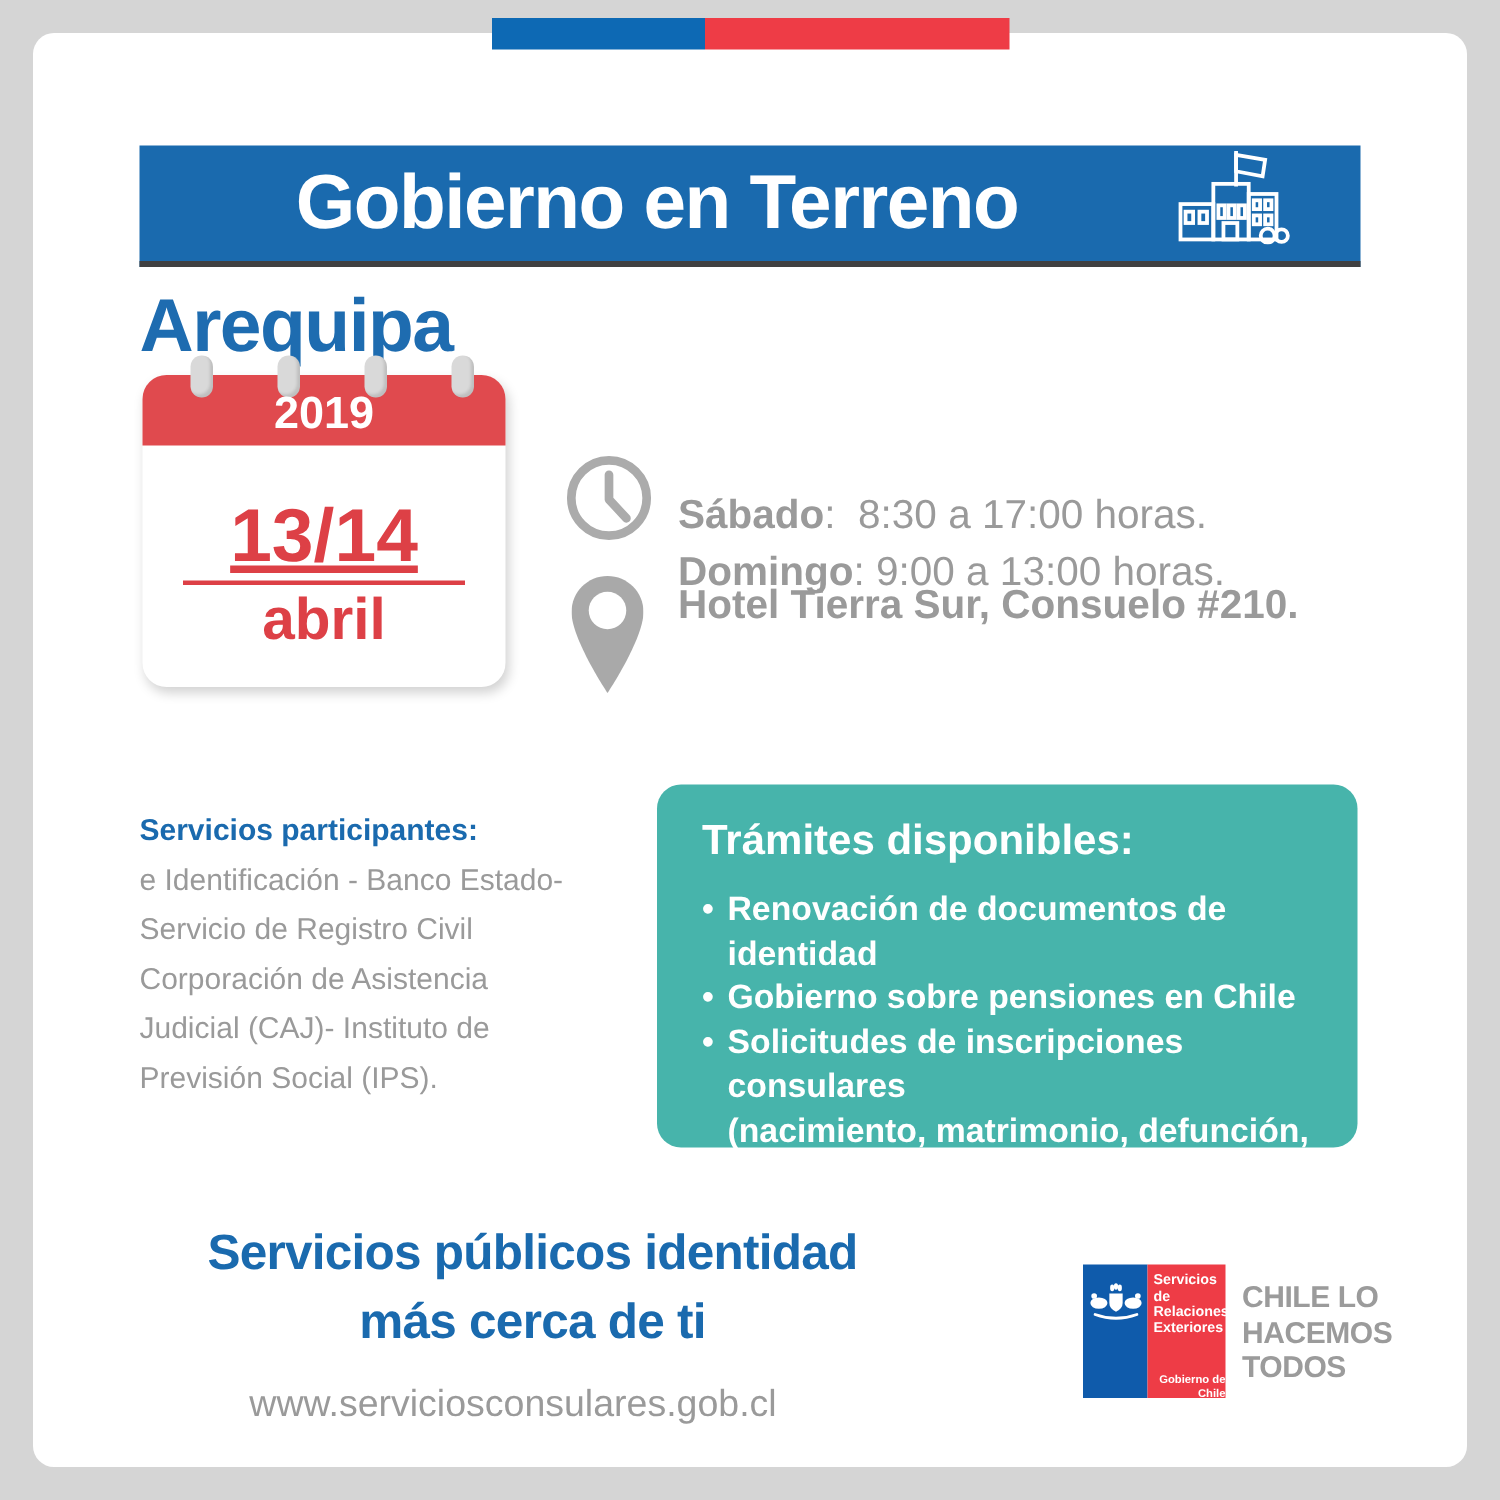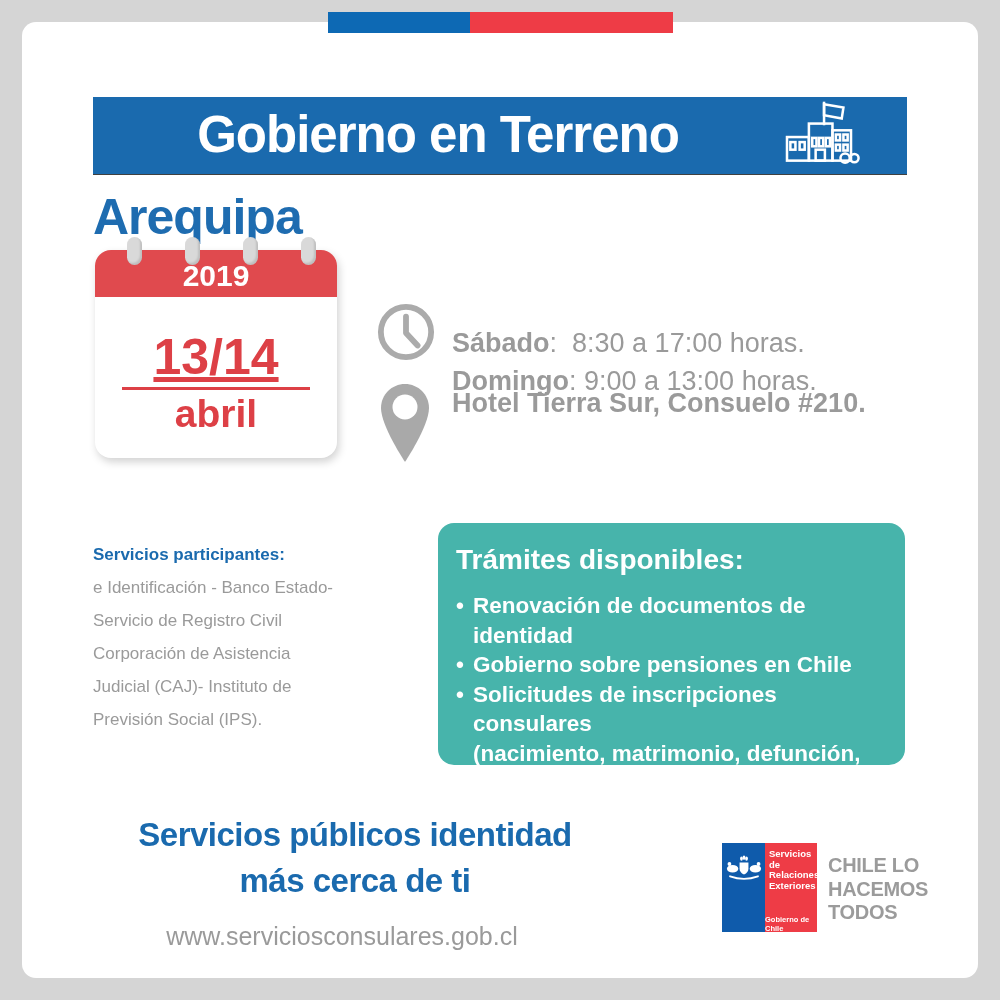--- a/index.html
+++ b/index.html
@@ -4,21 +4,21 @@
 <style>
   html,body{margin:0;padding:0;width:1000px;height:1000px;background:#d5d5d5;
     font-family:"Liberation Sans",sans-serif;overflow:hidden;position:relative;}
   .abs{position:absolute;}
   .card{left:22px;top:22px;width:956px;height:956px;background:#ffffff;border-radius:14px;}
   
   .ribbon{left:328px;top:12px;width:345px;height:21px;display:flex;}
   .ribbon .blue{width:142px;height:100%;background:#0d69b4;}
   .ribbon .red{flex:1;height:100%;background:#ee3c46;}
   
-  .banner{left:93px;top:97px;width:814px;height:77px;background:#1a6aae;border-bottom:1px solid #404040;}
+  .banner{left:93px;top:97px;width:814px;height:77px;background:#1a6aae;border-bottom:4px solid #404040;}
   .banner-title{position:absolute;left:0;top:8px;width:690px;text-align:center;color:#ffffff;
     font-size:51px;font-weight:bold;letter-spacing:-1px;}
   .banner-icon{position:absolute;right:44px;bottom:6px;}
   .city{left:93px;top:188px;width:814px;text-align:left;color:#1e6cb0;font-size:50px;font-weight:bold;letter-spacing:-1px;}
   
   .calendar{left:95px;top:250px;width:242px;height:208px;border-radius:16px;
     box-shadow:2px 4px 8px rgba(0,0,0,0.18);background:#ffffff;}
   .cal-header{position:absolute;left:0;top:0;width:100%;height:47px;background:#e04a4e;
     border-radius:16px 16px 0 0;}
   .cal-year{position:absolute;left:0;top:9px;width:100%;text-align:center;color:#ffffff;
@@ -31,39 +31,39 @@
   .cal-month{position:absolute;left:0;top:142px;width:100%;text-align:center;color:#dd4046;
     font-size:39px;font-weight:bold;}
   
   .clock-icon{left:377px;top:303px;}
   .schedule{left:452px;top:296px;color:#9a9a9a;font-size:27px;line-height:38px;margin-top:28px;}
   .sched-day{font-weight:bold;}
   .sep{white-space:pre;}
   .pin-icon{left:381px;top:384px;}
   .location{left:452px;top:388px;color:#9a9a9a;font-size:27px;font-weight:bold;}
   
-  .participants{left:93px;top:538px;width:340px;font-size:17px;line-height:33px;}
+  .participants{left:93px;top:538px;width:340px;font-size:20px;line-height:33px;}
   .participants .p-title{color:#1a6aae;font-weight:bold;}
   .participants .p-line{color:#9a9a9a;}
   
   .tramites{left:438px;top:523px;width:467px;height:242px;background:#47b4ab;border-radius:16px;
-    color:#ffffff;box-sizing:border-box;padding:21px 18px 0 18px;}
+    color:#ffffff;box-sizing:border-box;padding:21px 18px 0 30px;}
   .t-title{font-size:28px;font-weight:bold;margin-bottom:15px;}
   .t-item{font-size:22.5px;font-weight:bold;line-height:29.5px;white-space:pre-wrap;display:flex;}
   .t-bullet{width:17px;flex:0 0 17px;}
   .t-item.indent .t-bullet{visibility:hidden;}
   
   .tagline{left:70px;top:812px;width:570px;text-align:center;color:#1a6aae;
     font-size:33px;font-weight:bold;line-height:46px;letter-spacing:-0.5px;}
   .url{left:77px;top:922px;width:530px;text-align:center;color:#9a9a9a;font-size:25px;}
   
   .logo-blue{left:722px;top:843px;width:43px;height:89px;background:#0f5bab;}
   .logo-red{left:765px;top:843px;width:52px;height:89px;background:#ee3c46;}
   .ministry{left:769px;top:849px;width:48px;color:#ffffff;font-size:9.5px;font-weight:bold;line-height:10.5px;}
-  .gob{left:765px;top:915px;width:52px;text-align:left;color:#ffffff;font-size:7.5px;font-weight:bold;}
+  .gob{left:765px;top:915px;width:52px;text-align:right;color:#ffffff;font-size:7.5px;font-weight:bold;}
   .slogan{left:828px;top:854px;color:#9b9b9b;font-size:20px;font-weight:bold;line-height:23.5px;letter-spacing:-0.3px;}
   .emblem{left:725px;top:855px;}
 </style>
 </head>
 <body>
 
 <div class="abs card"></div>
 
 <div class="abs ribbon">
   <div class="blue"></div>

